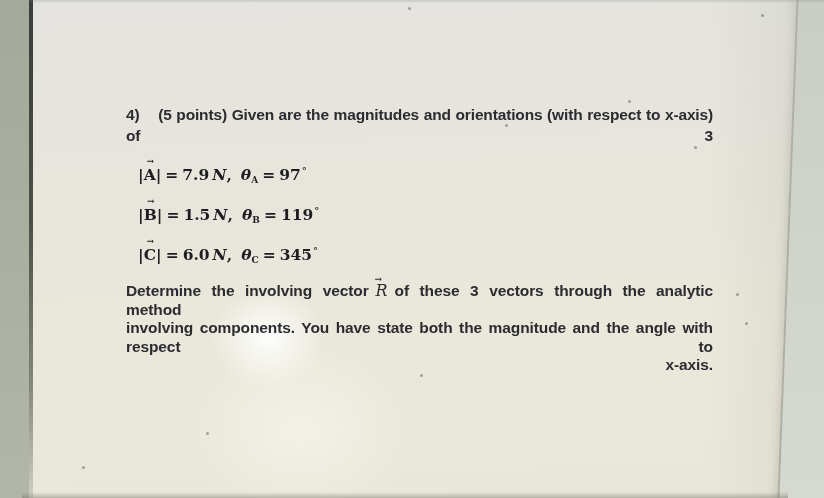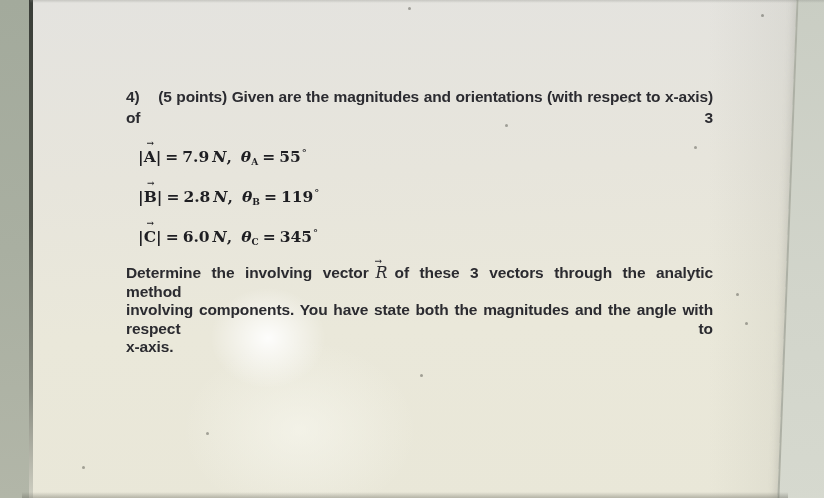--- a/index.html
+++ b/index.html
@@ -28,21 +28,21 @@
     background:linear-gradient(180deg,#3a3e38 0%,#4c4f47 45%,#85887d 78%,#cfcfc2 100%);}
   
   .right-panel{position:absolute;top:-12px;bottom:-12px;left:797px;width:80px;
     background:linear-gradient(180deg,#c9cdc3 0%,#d2d5cb 60%,#d6d9cf 100%);
     border-left:2px solid #adb0a5;
     transform:skewX(-2.2deg);transform-origin:0 0;
     box-shadow:-3px 0 6px rgba(150,152,142,0.25);}
   
   .speck{position:absolute;width:3px;height:3px;border-radius:50%;background:rgba(70,70,64,0.45);}
   
-  .content{position:absolute;left:126px;top:86px;width:587px;color:#2b2b30;}
+  .content{position:absolute;left:126px;top:104px;width:587px;color:#2b2b30;}
   .heading-line1{
     font-size:15.5px;font-weight:bold;line-height:21px;letter-spacing:-0.15px;
     text-align:justify;text-align-last:justify;
   }
   .heading-line1 .num{margin-right:14px;}
   .heading-line2{font-size:15.5px;font-weight:bold;line-height:21px;letter-spacing:-0.15px;}
   .equations{margin:19px 0 0 12px;}
   .eq-line{
     font-family:"DejaVu Serif","Liberation Serif",serif;font-weight:bold;
     font-size:15.5px;height:23px;margin-bottom:17px;color:#1e1e22;white-space:nowrap;
@@ -53,21 +53,21 @@
     text-align:center;font-weight:bold;}
   .eq-eq{margin:0 4px;}
   .unit{font-style:italic;margin-left:3px;}
   .comma{margin-right:9px;}
   .theta{font-style:italic;}
   .eq-line sub{font-size:9px;vertical-align:-3px;font-style:normal;}
   .deg{font-size:10px;vertical-align:6px;margin-left:1px;}
   .closing{margin-top:14px;font-size:15.5px;font-weight:bold;line-height:18.6px;
     letter-spacing:-0.1px;color:#2b2b30;}
   .closing .jline{text-align:justify;text-align-last:justify;}
-  .closing .lastline{text-align:left;}
+  .closing .lastline{text-align:right;}
   .vec-inline{
     font-family:"DejaVu Serif","Liberation Serif",serif;font-style:italic;font-weight:normal;
     position:relative;display:inline-block;margin:0 7px;font-size:16px;
   }
   .vec-inline .vec-arrow{top:-7px;}
 </style>
 </head>
 <body>
 
 <div class="photo-bg"></div>
@@ -87,26 +87,26 @@
 <div class="speck" style="left:420px;top:374px"></div>
 <div class="speck" style="left:206px;top:432px"></div>
 <div class="speck" style="left:82px;top:466px"></div>
 
 <div class="content">
 
   <div class="heading-line1"><span class="num">4)</span> <span>(5 points)</span> <span>Given are the magnitudes and orientations (with respect to x-axis) of 3</span></div>
 
   <div class="equations">
 
-    <div class="eq-line"><span>|</span><span class="vec"><span>A</span><span class="vec-arrow">→</span></span><span>|</span><span class="eq-eq">=</span><span>7.9</span><span class="unit">N</span><span class="comma">,</span><span class="theta">θ</span><sub>A</sub><span class="eq-eq">=</span><span>55</span><span class="deg">°</span></div>
+    <div class="eq-line"><span>|</span><span class="vec"><span>A</span><span class="vec-arrow">→</span></span><span>|</span><span class="eq-eq">=</span><span>7.9</span><span class="unit">N</span><span class="comma">,</span><span class="theta">θ</span><sub>A</sub><span class="eq-eq">=</span><span>97</span><span class="deg">°</span></div>
 
-    <div class="eq-line"><span>|</span><span class="vec"><span>B</span><span class="vec-arrow">→</span></span><span>|</span><span class="eq-eq">=</span><span>2.8</span><span class="unit">N</span><span class="comma">,</span><span class="theta">θ</span><sub>B</sub><span class="eq-eq">=</span><span>119</span><span class="deg">°</span></div>
+    <div class="eq-line"><span>|</span><span class="vec"><span>B</span><span class="vec-arrow">→</span></span><span>|</span><span class="eq-eq">=</span><span>1.5</span><span class="unit">N</span><span class="comma">,</span><span class="theta">θ</span><sub>B</sub><span class="eq-eq">=</span><span>119</span><span class="deg">°</span></div>
 
     <div class="eq-line"><span>|</span><span class="vec"><span>C</span><span class="vec-arrow">→</span></span><span>|</span><span class="eq-eq">=</span><span>6.0</span><span class="unit">N</span><span class="comma">,</span><span class="theta">θ</span><sub>C</sub><span class="eq-eq">=</span><span>345</span><span class="deg">°</span></div>
   </div>
 
   <div class="closing">
     <div class="jline"><span>Determine the involving vector</span><span class="vec-inline"><span>R</span><span class="vec-arrow">→</span></span><span>of these 3 vectors through the analytic method</span></div>
-    <div class="jline">involving components. You have state both the magnitudes and the angle with respect to</div>
+    <div class="jline">involving components. You have state both the magnitude and the angle with respect to</div>
     <div class="lastline">x-axis.</div>
   </div>
 
 </div>
 
 </body></html>

